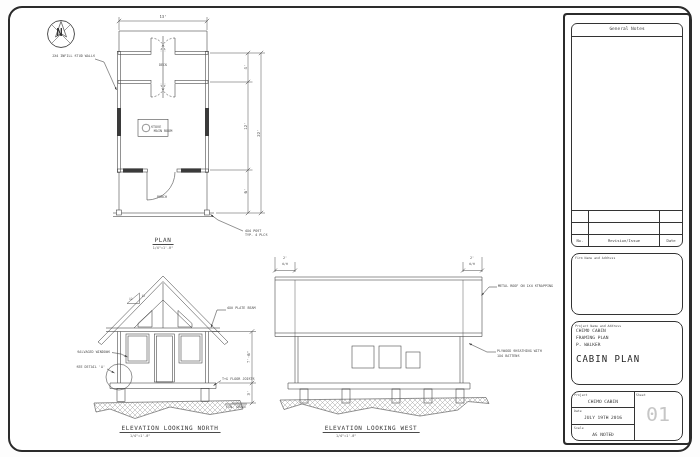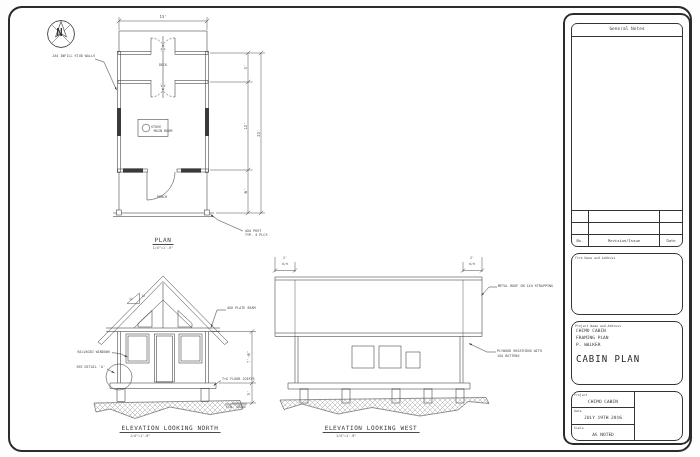--- a/index.html
+++ b/index.html
@@ -14,21 +14,21 @@
   .r{text-align:right;}
   .vdim{position:absolute;width:18px;height:8px;font-size:4px;text-align:center;
         transform:rotate(-90deg);color:#4a4a4a;white-space:nowrap;}
   .dtitle{position:absolute;font-size:6px;letter-spacing:.6px;white-space:nowrap;
         border-bottom:1px solid #4a4a4a;padding:0 2px 1px 2px;transform:translateX(-50%);color:#3a3a3a;}
   .dscale{position:absolute;font-size:3.4px;color:#555;white-space:nowrap;}
   .north-n{position:absolute;left:56.5px;top:26.5px;font-size:10px;font-weight:bold;color:#2f2f2f;}
 
   
   .tb{position:absolute;left:563px;top:13px;width:124px;height:428px;
-      border:2px solid #2b2b2b;border-radius:10px;background:#fff;}
+      border:2px solid #2b2b2b;border-radius:4px;background:#fff;}
   .tb-notes{position:absolute;left:6px;top:8px;right:6px;height:222px;
       border:1px solid #333;border-radius:6px;overflow:hidden;}
   .tb-notes-hd{height:10px;border-bottom:1px solid #333;text-align:center;font-size:4.5px;padding-top:2px;}
   .rev-table{position:absolute;left:0;right:0;bottom:0;height:35px;border-top:1px solid #333;}
   .rev-row{height:11px;border-bottom:1px solid #333;}
   .rev-hd{position:relative;height:12px;}
   .rev-col-a{position:absolute;left:0;width:16px;text-align:center;top:3px;font-size:3.8px;}
   .rev-col-b{position:absolute;left:16px;right:22px;text-align:center;top:3px;font-size:3.8px;}
   .rev-col-c{position:absolute;right:0;width:22px;text-align:center;top:3px;font-size:3.8px;}
   .rev-vline-a{position:absolute;left:16px;top:0;bottom:0;border-left:1px solid #333;}
@@ -254,15 +254,19 @@
       </div>
       <div class="f-row">
         <span class="f-tag">Date</span>
         <span class="f-val">JULY 19TH 2016</span>
       </div>
       <div class="f-row">
         <span class="f-tag">Scale</span>
         <span class="f-val">AS NOTED</span>
       </div>
     </div>
+    <div class="f-sheet">
+      <span class="f-tag">Sheet</span>
+      <div class="sheet-num">01</div>
+    </div>
   </div>
 
 </div>
 
 </body></html>

